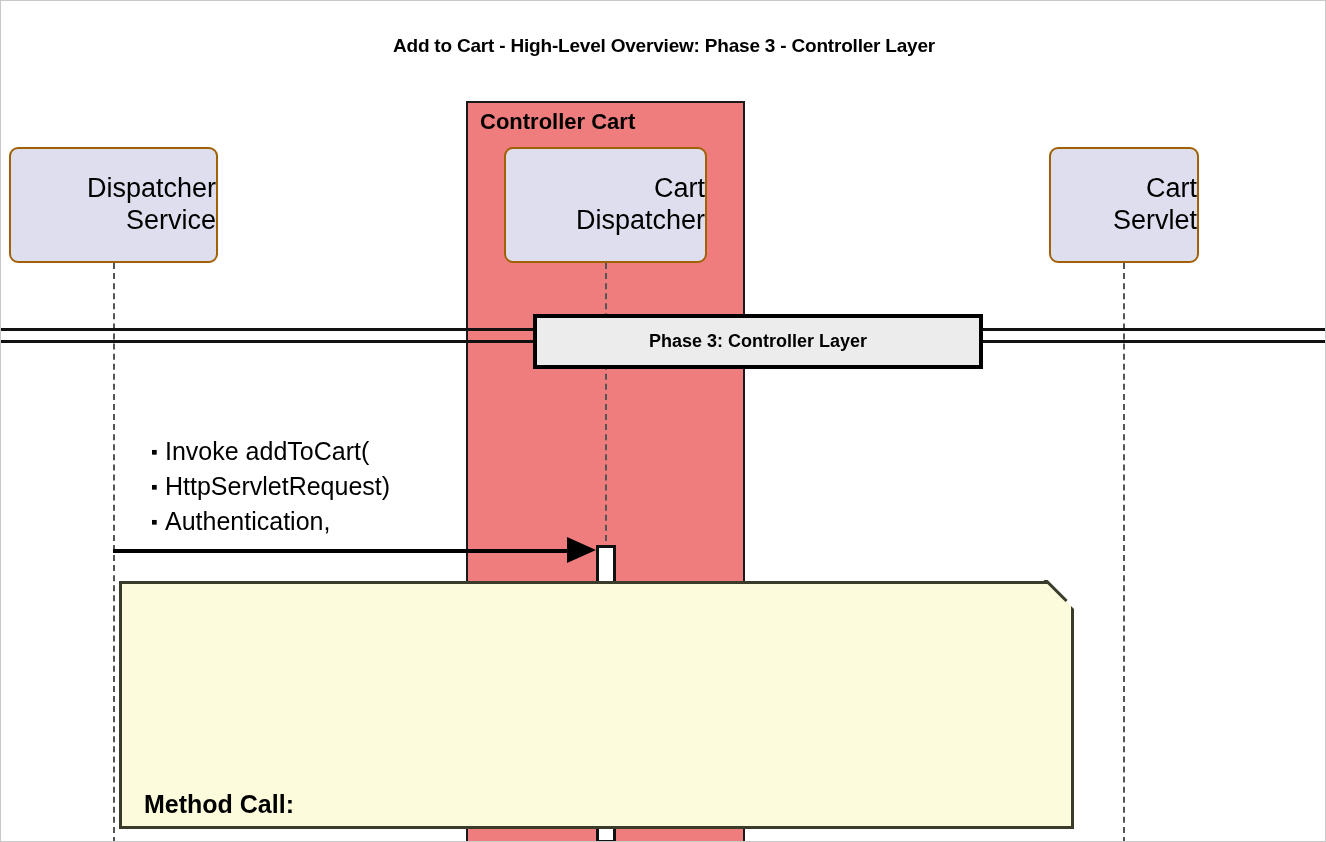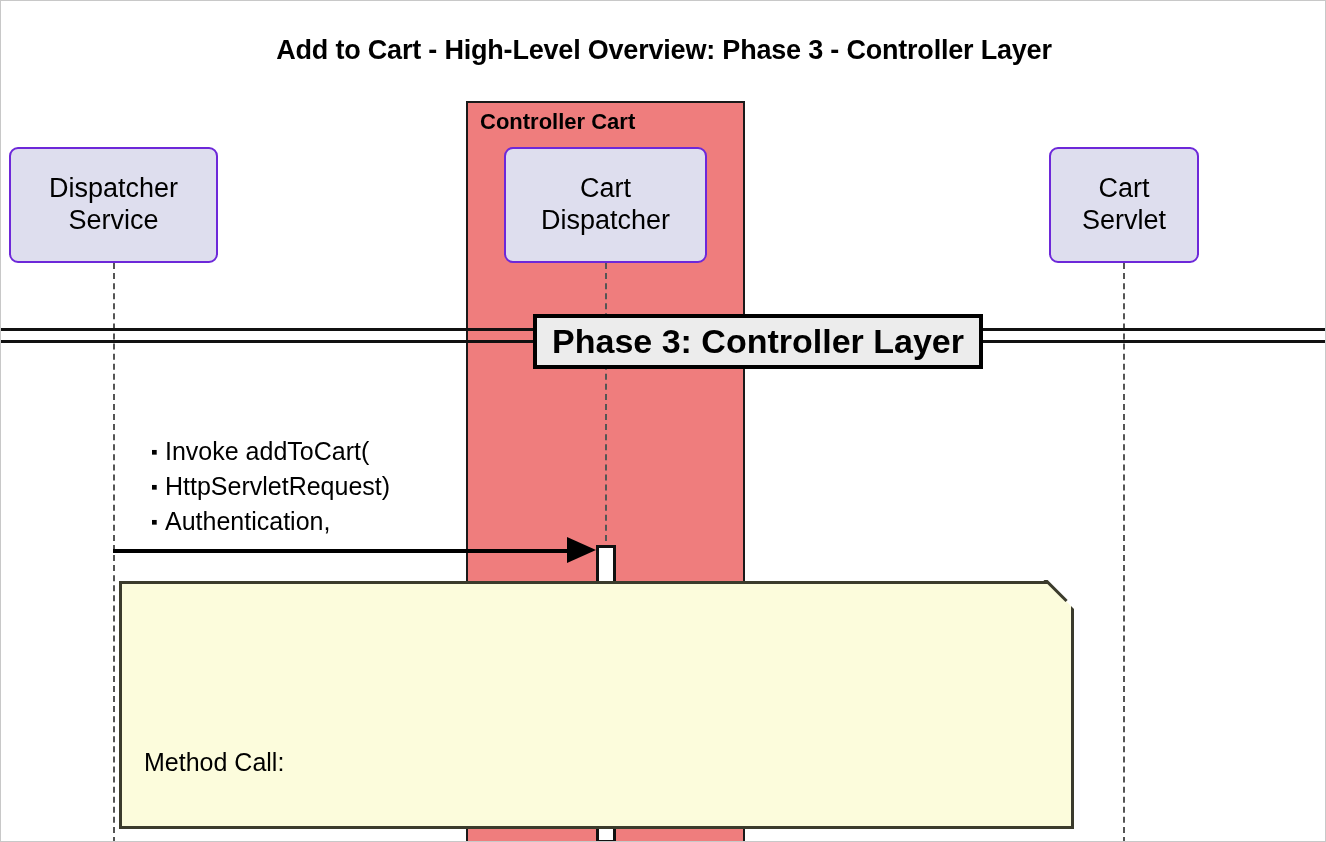--- a/index.html
+++ b/index.html
@@ -20,21 +20,21 @@
     overflow: hidden;
   }
 
   
   .diagram-title {
     position: absolute;
     left: 0;
     top: 34px;
     width: 1326px;
     text-align: center;
-    font-size: 27px;
+    font-size: 19px;
     font-weight: bold;
     color: #000000;
     letter-spacing: -0.2px;
     white-space: nowrap;
   }
 
   
   .group-box {
     position: absolute;
     left: 465px;
@@ -53,26 +53,26 @@
     font-size: 22px;
     font-weight: bold;
     color: #000000;
     white-space: nowrap;
   }
 
   
   .lifeline-head {
     position: absolute;
     background: #dedeee;
-    border: 2px solid #6d28d9;
+    border: 2px solid #a16207;
     border-radius: 9px;
     box-sizing: border-box;
     display: flex;
     flex-direction: column;
-    align-items: center;
+    align-items: flex-end;
     justify-content: center;
     font-size: 27px;
     line-height: 1.18;
     color: #000000;
     text-align: center;
   }
   .lifeline-head .ln { display: block; white-space: nowrap; }
 
   #head-dispatcher { left: 8px;    top: 146px; width: 209px; height: 116px; }
   #head-controller { left: 503px;  top: 146px; width: 203px; height: 116px; }
@@ -104,21 +104,21 @@
     left: 532px;
     top: 313px;
     width: 450px;
     height: 55px;
     background: #ececec;
     border: 4px solid #000000;
     box-sizing: border-box;
     display: flex;
     align-items: center;
     justify-content: center;
-    font-size: 34px;
+    font-size: 18px;
     font-weight: bold;
     color: #000000;
     white-space: nowrap;
   }
 
   
   .msg-label {
     position: absolute;
     left: 150px;
     top: 398px;
@@ -207,21 +207,21 @@
     content: "";
     position: absolute;
     left: -6px;
     top: 4px;
     width: 44px;
     height: 0;
     border-top: 3px solid #3b3b2c;
     transform: rotate(45deg);
     transform-origin: center;
   }
-  .note-title { font-weight: normal; display: block; }
+  .note-title { font-weight: bold; display: block; margin-top: 42px; }
 </style>
 </head>
 <body>
 
 <div id="diagram">
 
   <div class="diagram-title">Add to Cart - High-Level Overview: Phase 3 - Controller Layer</div>
 
   <div class="group-box"></div>
   <div class="group-label">Controller Cart</div>

